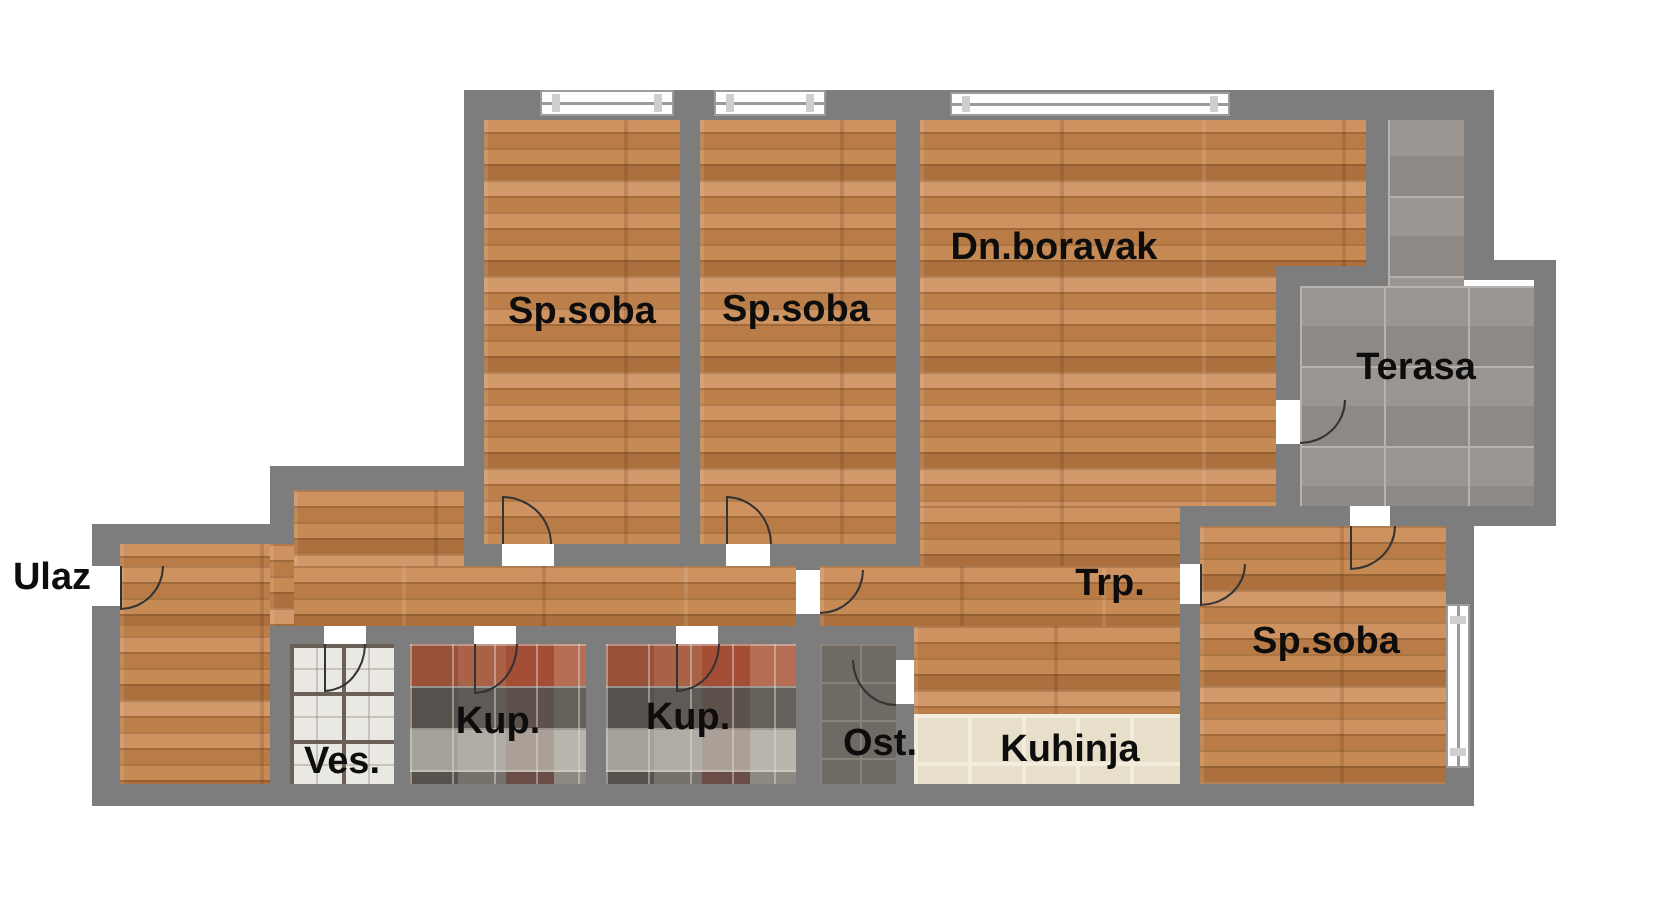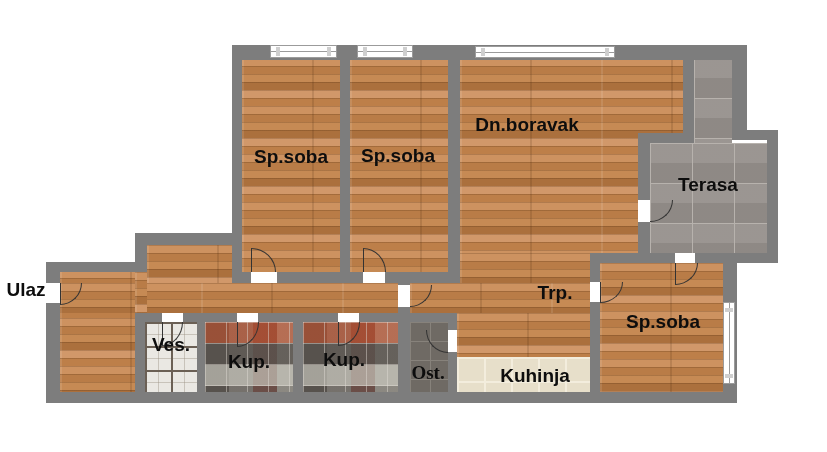--- a/index.html
+++ b/index.html
@@ -167,20 +167,20 @@
   <div class="arc tl" style="left:650px;top:200px;width:23px;height:22px;"></div>
   <div class="arc tl leaf-l" style="left:675px;top:263px;width:23px;height:22px;"></div>
   <div class="arc tl leaf-l" style="left:600px;top:282px;width:23px;height:21px;"></div>
 
   <div class="lbl" style="left:291px;top:156px;">Sp.soba</div>
   <div class="lbl" style="left:398px;top:155px;">Sp.soba</div>
   <div class="lbl" style="left:527px;top:124px;">Dn.boravak</div>
   <div class="lbl" style="left:708px;top:184px;">Terasa</div>
   <div class="lbl" style="left:527px;top:292px;margin-left:28px;">Trp.</div>
   <div class="lbl" style="left:663px;top:321px;">Sp.soba</div>
-  <div class="lbl" style="left:171px;top:344px;">Ves.</div>
+  <div class="lbl" style="left:171px;top:381px;">Ves.</div>
   <div class="lbl" style="left:249px;top:361px;">Kup.</div>
   <div class="lbl" style="left:344px;top:359px;">Kup.</div>
-  <div class="lbl" style="left:428px;top:372px;font-family:Liberation Serif, serif;">Ost.</div>
+  <div class="lbl" style="left:440px;top:372px;">Ost.</div>
   <div class="lbl" style="left:535px;top:375px;">Kuhinja</div>
   <div class="lbl" style="left:26px;top:289px;">Ulaz</div>
 
 </div>
 
 </body></html>

